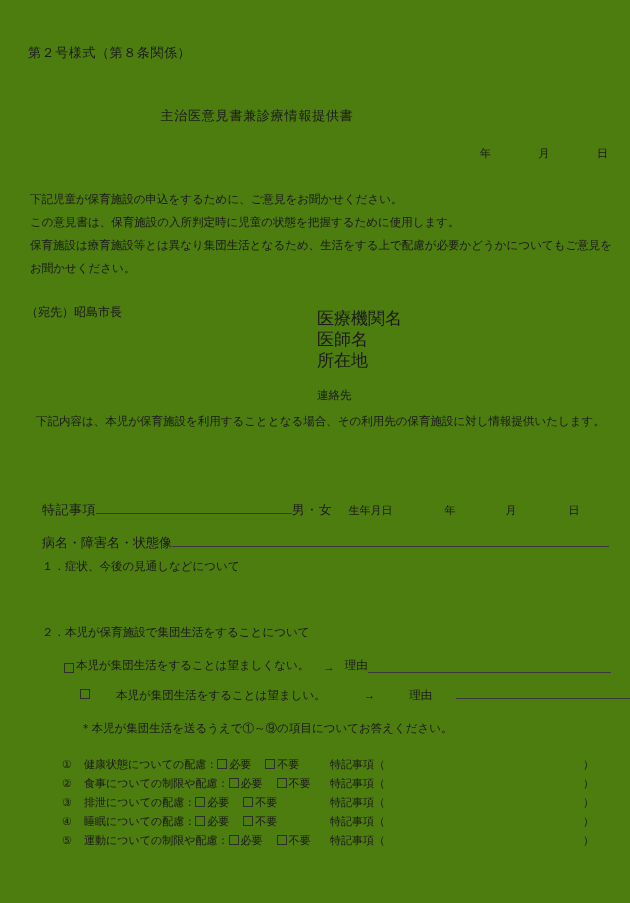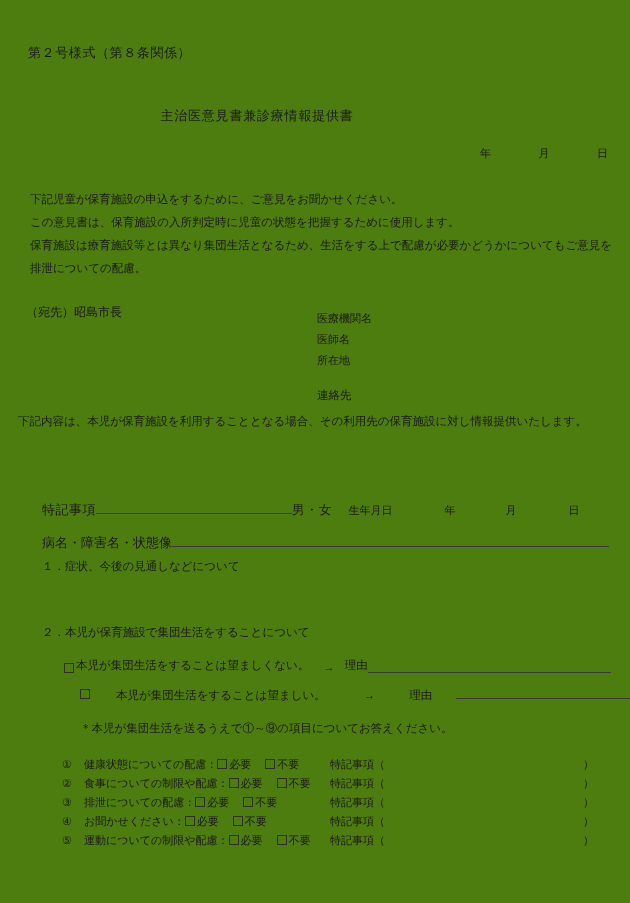--- a/index.html
+++ b/index.html
@@ -55,29 +55,29 @@
   }
   .intro div { white-space: nowrap; }
 
   
   .addressee {
     left: 26px; top: 304px;
     font-size: 12px;
   }
   .inst-col {
     left: 317px; top: 308px;
-    font-size: 11px;
+    font-size: 17px;
     line-height: 21px;
   }
   .contact {
     left: 317px; top: 388px;
     font-size: 11.5px;
   }
   .provide-note {
-    left: 18px; top: 414px;
+    left: 36px; top: 414px;
     font-size: 11.5px;
   }
 
   
   .child-row {
     left: 42px; top: 500px;
     font-size: 13px;
     display: flex;
     align-items: baseline;
   }
@@ -178,21 +178,21 @@
     <span class="seg gap-a"></span>
     <span class="seg">月</span>
     <span class="seg gap-b"></span>
     <span class="seg">日</span>
   </div>
 
   <div class="abs intro">
     <div>下記児童が保育施設の申込をするために、ご意見をお聞かせください。</div>
     <div>この意見書は、保育施設の入所判定時に児童の状態を把握するために使用します。</div>
     <div>保育施設は療育施設等とは異なり集団生活となるため、生活をする上で配慮が必要かどうかについてもご意見を</div>
-    <div>排泄についての配慮。</div>
+    <div>お聞かせください。</div>
   </div>
 
   <div class="abs addressee">（宛先）昭島市長</div>
 
   <div class="abs inst-col">
     <div>医療機関名</div>
     <div>医師名</div>
     <div>所在地</div>
   </div>
 
@@ -259,21 +259,21 @@
     <span class="num">③</span>
     <span class="itext">排泄についての配慮：</span>
     <span class="cb-wrap cb-need"><span class="cbox"></span><span>必要</span></span>
     <span class="cb-wrap cb-not"><span class="cbox"></span><span>不要</span></span>
     <span class="remark">特記事項（</span>
     <span class="paren-close">）</span>
   </div>
 
   <div class="abs item i4">
     <span class="num">④</span>
-    <span class="itext">お聞かせください：</span>
+    <span class="itext">睡眠についての配慮：</span>
     <span class="cb-wrap cb-need"><span class="cbox"></span><span>必要</span></span>
     <span class="cb-wrap cb-not"><span class="cbox"></span><span>不要</span></span>
     <span class="remark">特記事項（</span>
     <span class="paren-close">）</span>
   </div>
 
   <div class="abs item i5">
     <span class="num">⑤</span>
     <span class="itext">運動についての制限や配慮：</span>
     <span class="cb-wrap cb-need"><span class="cbox"></span><span>必要</span></span>

